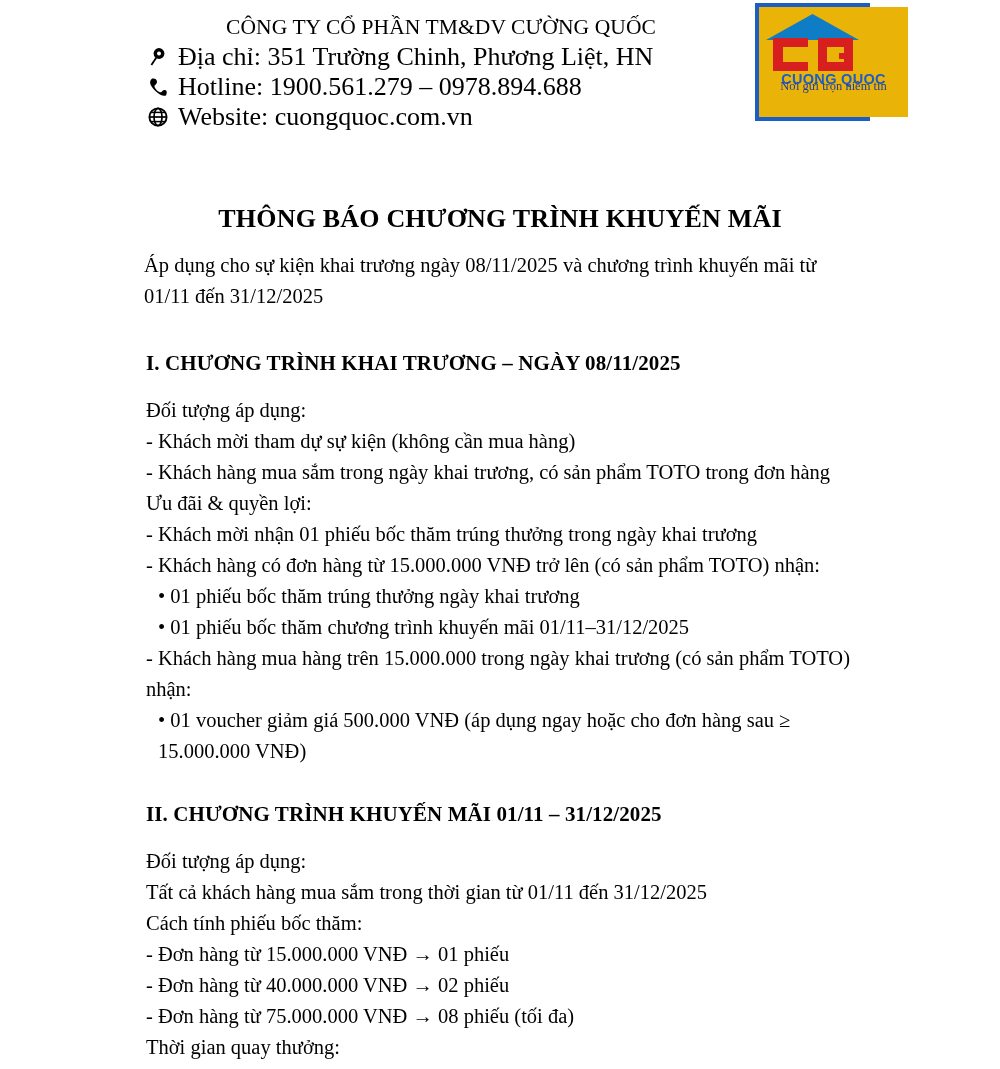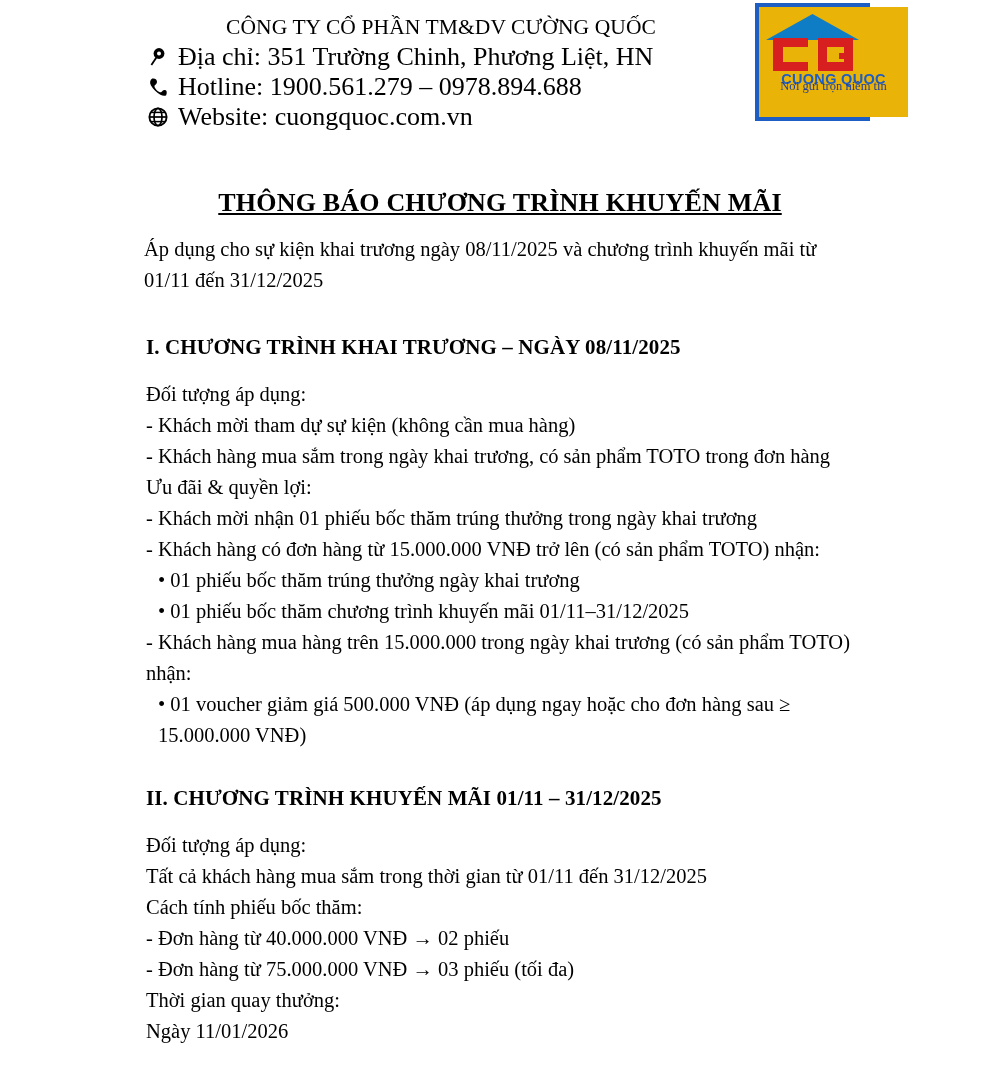--- a/index.html
+++ b/index.html
@@ -124,23 +124,22 @@
     position: absolute;
     left: 0;
     top: 150px;
     width: 1000px;
   }
   .title {
     text-align: center;
     font-size: 26px;
     font-weight: bold;
     line-height: 34px;
-    margin-top: 36px;
+    margin-top: 52px;
     letter-spacing: 0.2px;
-    text-decoration: underline;
   }
   .subtitle {
     margin: 0 auto;
     margin-top: 14px;
     width: 712px;
     text-align: left;
     font-size: 20.5px;
     line-height: 31px;
   }
 
@@ -258,22 +257,23 @@
       <div class="para">- Khách hàng mua hàng trên 15.000.000 trong ngày khai trương (có sản phẩm TOTO) nhận:</div>
       <div class="bullet">• 01 voucher giảm giá 500.000 VNĐ (áp dụng ngay hoặc cho đơn hàng sau ≥ 15.000.000 VNĐ)</div>
     </div>
 
     <div class="section sec2">
       <div class="section-heading">II. CHƯƠNG TRÌNH KHUYẾN MÃI 01/11 – 31/12/2025</div>
 
       <div class="sub-heading">Đối tượng áp dụng:</div>
       <div class="para">Tất cả khách hàng mua sắm trong thời gian từ 01/11 đến 31/12/2025</div>
       <div class="para">Cách tính phiếu bốc thăm:</div>
+      <div class="para">- Đơn hàng từ 15.000.000 VNĐ → 01 phiếu</div>
       <div class="para">- Đơn hàng từ 40.000.000 VNĐ → 02 phiếu</div>
-      <div class="para">- Đơn hàng từ 75.000.000 VNĐ → 03 phiếu (tối đa)</div>
+      <div class="para">- Đơn hàng từ 75.000.000 VNĐ → 08 phiếu (tối đa)</div>
 
       <div class="sub-heading tight">Thời gian quay thưởng:</div>
       <div class="para">Ngày 11/01/2026</div>
 
     </div>
 
   </div>
 </div>
 
 </body></html>

